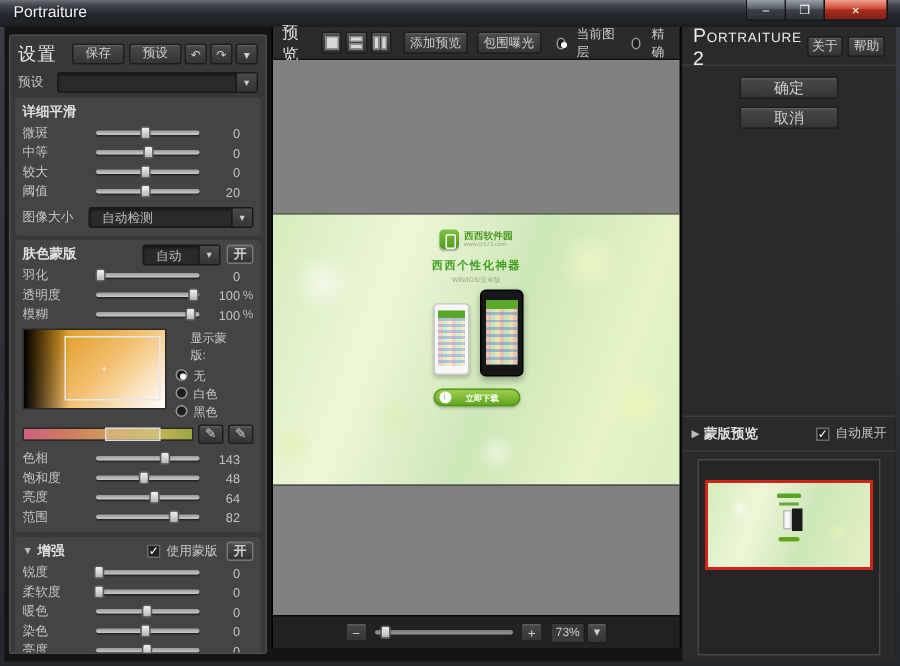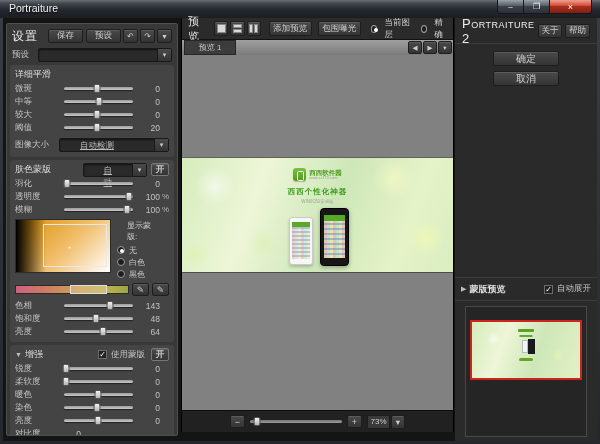--- a/index.html
+++ b/index.html
@@ -32,27 +32,27 @@
   #left-header .sp { flex:1; }
   .btn { background:linear-gradient(180deg,#4a4a4a,#343434); border:1px solid #1e1e1e;
     box-shadow:inset 0 1px 0 rgba(255,255,255,.10); color:#cfcfcf; font-size:8.5px;
     display:flex; align-items:center; justify-content:center; border-radius:2px; }
   .tb-btn { width:35px; height:14px; margin-left:3px; }
   .sq-btn { width:15px; height:14px; margin-left:2px; font-size:8px; }
   #preset-row { display:flex; align-items:center; height:17px; padding:0 2px; flex:0 0 auto; margin-bottom:2px; }
   #preset-row .lbl { font-size:8.5px; color:#c8c8c8; width:26px; }
   .combo { flex:1; height:14px; display:flex; background:#2a2a2a; border:1px solid #191919;
     box-shadow:inset 0 1px 2px rgba(0,0,0,.6); border-radius:2px; }
-  .combo .val { flex:1; font-size:8.5px; color:#bbb; padding:1px 20px;text-decoration:underline; }
+  .combo .val { flex:1; font-size:8.5px; color:#bbb; padding:1px 8px; }
   .combo .arr { width:14px; background:linear-gradient(180deg,#4a4a4a,#343434); color:#ccc;
     font-size:7px; display:flex; align-items:center; justify-content:center; border-left:1px solid #191919; }
 
   .section { background:#444; border-radius:3px; margin-bottom:3px; padding:2px 5px 4px; flex:0 0 auto; }
   .sec-head { display:flex; align-items:center; height:15px; }
-  .sec-title { font-size:9px; font-weight:normal; color:#dedede; }
+  .sec-title { font-size:9px; font-weight:bold; color:#dedede; }
   .sec-head .sp { flex:1; }
   .tri { font-size:7px; color:#bbb; margin-right:3px; }
   .on-btn { width:18px; height:13px; font-size:8.5px; font-weight:bold; border:1px solid #777; }
 
   .slider-row { display:flex; align-items:center; height:13px; }
   .slider-row .lbl { width:44px; font-size:8.5px; color:#c2c2c2; white-space:nowrap; overflow:hidden; }
   .track { position:relative; flex:1; height:3px; margin:0 5px;
     background:linear-gradient(180deg,#9b9b9b,#c9c9c9); border-radius:2px; box-shadow:0 1px 1px rgba(0,0,0,.5); }
   .thumb { position:absolute; top:-3.5px; width:7px; height:9px; transform:translateX(-50%);
     background:linear-gradient(180deg,#f2f2f2,#b5b5b5); border:1px solid #585858; border-radius:2px; }
@@ -100,21 +100,21 @@
 
   #tabbar { height:15px; flex:0 0 auto; background:linear-gradient(180deg,#a0a0a0,#7a7a7a);
     display:flex; align-items:stretch; }
   #tab-active { width:52px; background:#3c3c3c; border:1px solid #262626; color:#c8c8c8;
     font-size:8px; display:flex; align-items:center; justify-content:center; margin-left:2px; }
   #tabbar .sp { flex:1; }
   .tab-nav { width:14px; height:13px; margin:1px 1px 0 0; font-size:6.5px; }
 
   #canvas { position:relative; flex:1; background:#818181; overflow:hidden; }
 
-  #promo { position:absolute; left:0; right:0; top:102px; height:116px; border-top:1px solid #5d6456; border-bottom:1px solid #4c4c4c;
+  #promo { position:absolute; left:0; right:0; top:102px; height:182px; border-top:1px solid #5d6456; border-bottom:1px solid #4c4c4c;
     background:linear-gradient(110deg,#d5ecbc 0%,#eef6d8 28%,#cde7b8 55%,#e6f3c8 80%,#d9eec0 100%); overflow:hidden; }
   #promo::before { content:""; position:absolute; inset:0;
     background-image:
       radial-gradient(circle 28px at 12% 25%, rgba(255,255,255,.55), rgba(255,255,255,0) 70%),
       radial-gradient(circle 22px at 30% 75%, rgba(220,240,180,.7), rgba(220,240,180,0) 70%),
       radial-gradient(circle 30px at 78% 18%, rgba(250,250,200,.6), rgba(250,250,200,0) 70%),
       radial-gradient(circle 26px at 90% 70%, rgba(240,248,180,.75), rgba(240,248,180,0) 70%),
       radial-gradient(circle 18px at 55% 88%, rgba(255,255,255,.5), rgba(255,255,255,0) 70%),
       radial-gradient(circle 20px at 5% 85%, rgba(225,240,170,.6), rgba(225,240,170,0) 70%); }
   #promo-inner { position:absolute; left:0; right:0; top:10px; display:flex; flex-direction:column; align-items:center; }
@@ -375,20 +375,28 @@
 
             <div class="slider-row">
               <span class="lbl">亮度</span>
               <span class="track">
                 <span class="thumb" style="left: 57%;"></span>
               </span>
               <span class="val">64</span>
               <span class="unit"></span>
             </div>
 
+            <div class="slider-row">
+              <span class="lbl">范围</span>
+              <span class="track">
+                <span class="thumb" style="left: 76%;"></span>
+              </span>
+              <span class="val">82</span>
+              <span class="unit"></span>
+            </div>
           </div>
       </div>
 
       <div class="section">
         <div class="sec-head">
           <span class="tri">▼</span>
           <span class="sec-title">增强</span>
           <span class="sp"></span>
           <span class="chk">✓</span>
           <span style="font-size:8.5px;color:#c6c6c6;margin-right:6px;">使用蒙版</span>
@@ -476,27 +484,20 @@
         <div class="radio-inline">
           <span class="radio on"></span>
           <span class="lbl">当前图层</span>
         </div>
         <div class="radio-inline">
           <span class="radio"></span>
           <span class="lbl">精确</span>
         </div>
       </div>
 
-      <div id="tabbar">
-        <div id="tab-active">预览 1</div>
-        <span class="sp"></span>
-        <div class="btn tab-nav">◀</div>
-        <div class="btn tab-nav">▶</div>
-        <div class="btn tab-nav">▾</div>
-      </div>
 
       <div id="canvas">
         <div id="promo">
           <div id="promo-inner">
             <div id="logo-row">
               <div id="logo-ico"></div>
               <div id="logo-txt">
                 <span id="logo-name">西西软件园</span>
                 <span id="logo-url">www.cr173.com</span>
               </div>

